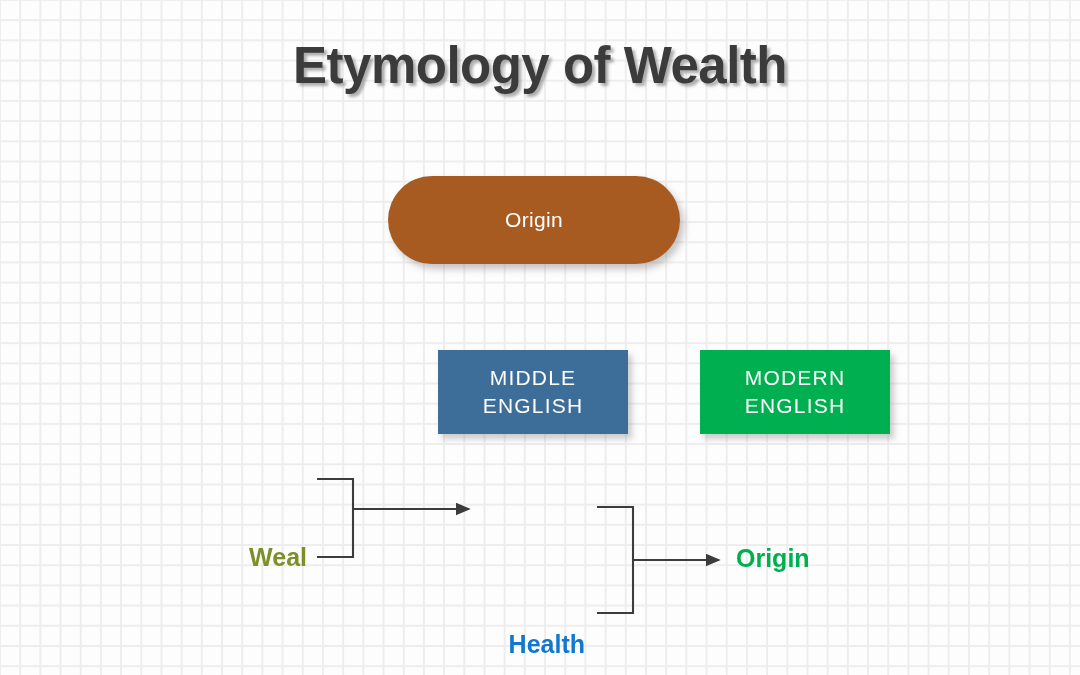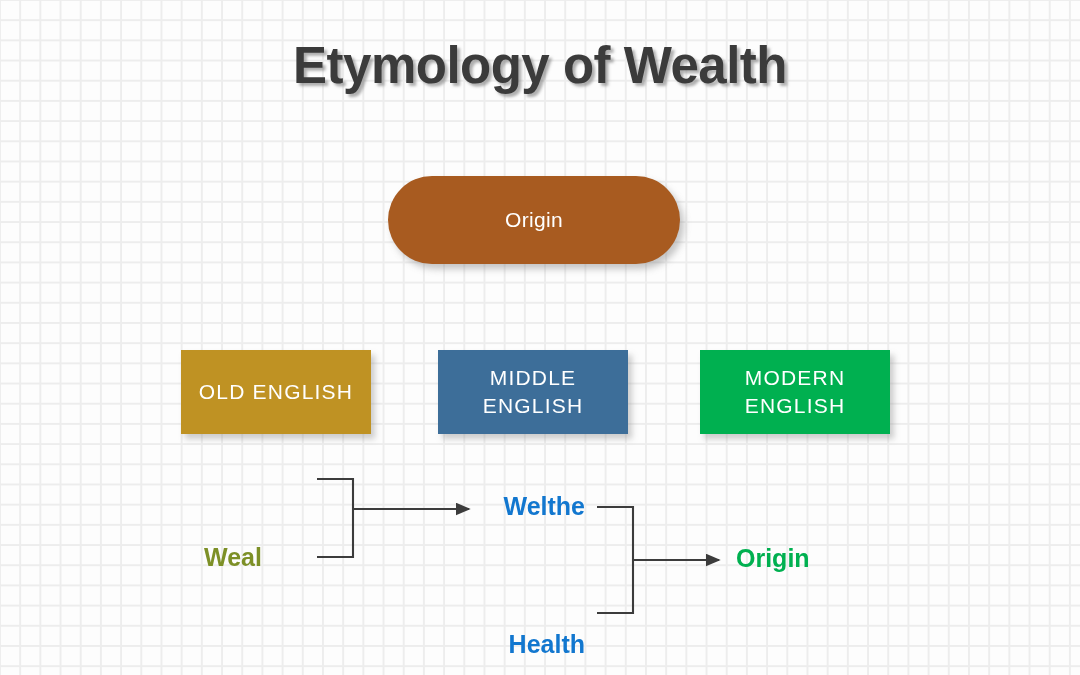--- a/index.html
+++ b/index.html
@@ -89,21 +89,21 @@
 
   
   .word {
     position: absolute;
     font-size: 25px;
     font-weight: bold;
     white-space: nowrap;
   }
 
   #word-well   { left: 147px; top: 464px; width: 160px; color: #7d9027; text-align: right; }
-  #word-weal   { left: 153px; top: 543px; width: 160px; color: #7d9027; text-align: center; }
+  #word-weal   { left: 147px; top: 543px; width: 160px; color: #7d9027; text-align: right; }
   #word-welthe { left: 425px; top: 492px; width: 160px; color: #1277cf; text-align: right; }
   #word-health { left: 425px; top: 630px; width: 160px; color: #1277cf; text-align: right; }
   #word-wealth { left: 736px; top: 544px; width: 200px; color: #00b050; text-align: left; }
 
   
   #connectors {
     position: absolute;
     left: 0;
     top: 0;
     width: 1080px;
@@ -115,23 +115,20 @@
 <body>
 
 <div id="slide">
 
   <div id="title">Etymology of Wealth</div>
 
   <div id="origin-pill">
     <span class="pill-label">Origin</span>
   </div>
 
-  <div class="stage-box" id="stage-box-0">
-    <span class="stage-label">OLD ENGLISH</span>
-  </div>
   <div class="stage-box" id="stage-box-1">
     <span class="stage-label">MIDDLE ENGLISH</span>
   </div>
   <div class="stage-box" id="stage-box-2">
     <span class="stage-label">MODERN ENGLISH</span>
   </div>
 
   <svg id="connectors" viewBox="0 0 1080 675" xmlns="http://www.w3.org/2000/svg">
     <defs>
       <marker id="arrowhead" markerWidth="7" markerHeight="7" refX="6.2" refY="3" orient="auto" markerUnits="strokeWidth">
@@ -144,17 +141,16 @@
       <line x1="353" y1="509" x2="469" y2="509" stroke="#3c3c3c" stroke-width="2.1" marker-end="url(#arrowhead)"></line>
     </g>
 
     <g>
       <path d="M 597,507 L 633,507 L 633,613 L 597,613" fill="none" stroke="#3c3c3c" stroke-width="2.1"></path>
       <line x1="633" y1="560" x2="719" y2="560" stroke="#3c3c3c" stroke-width="2.1" marker-end="url(#arrowhead)"></line>
     </g>
   </svg>
 
   <div class="word" id="word-weal">Weal</div>
-  <div class="word" id="word-welthe">Welthe</div>
   <div class="word" id="word-health">Health</div>
   <div class="word" id="word-wealth">Origin</div>
 
 </div>
 
 </body></html>

